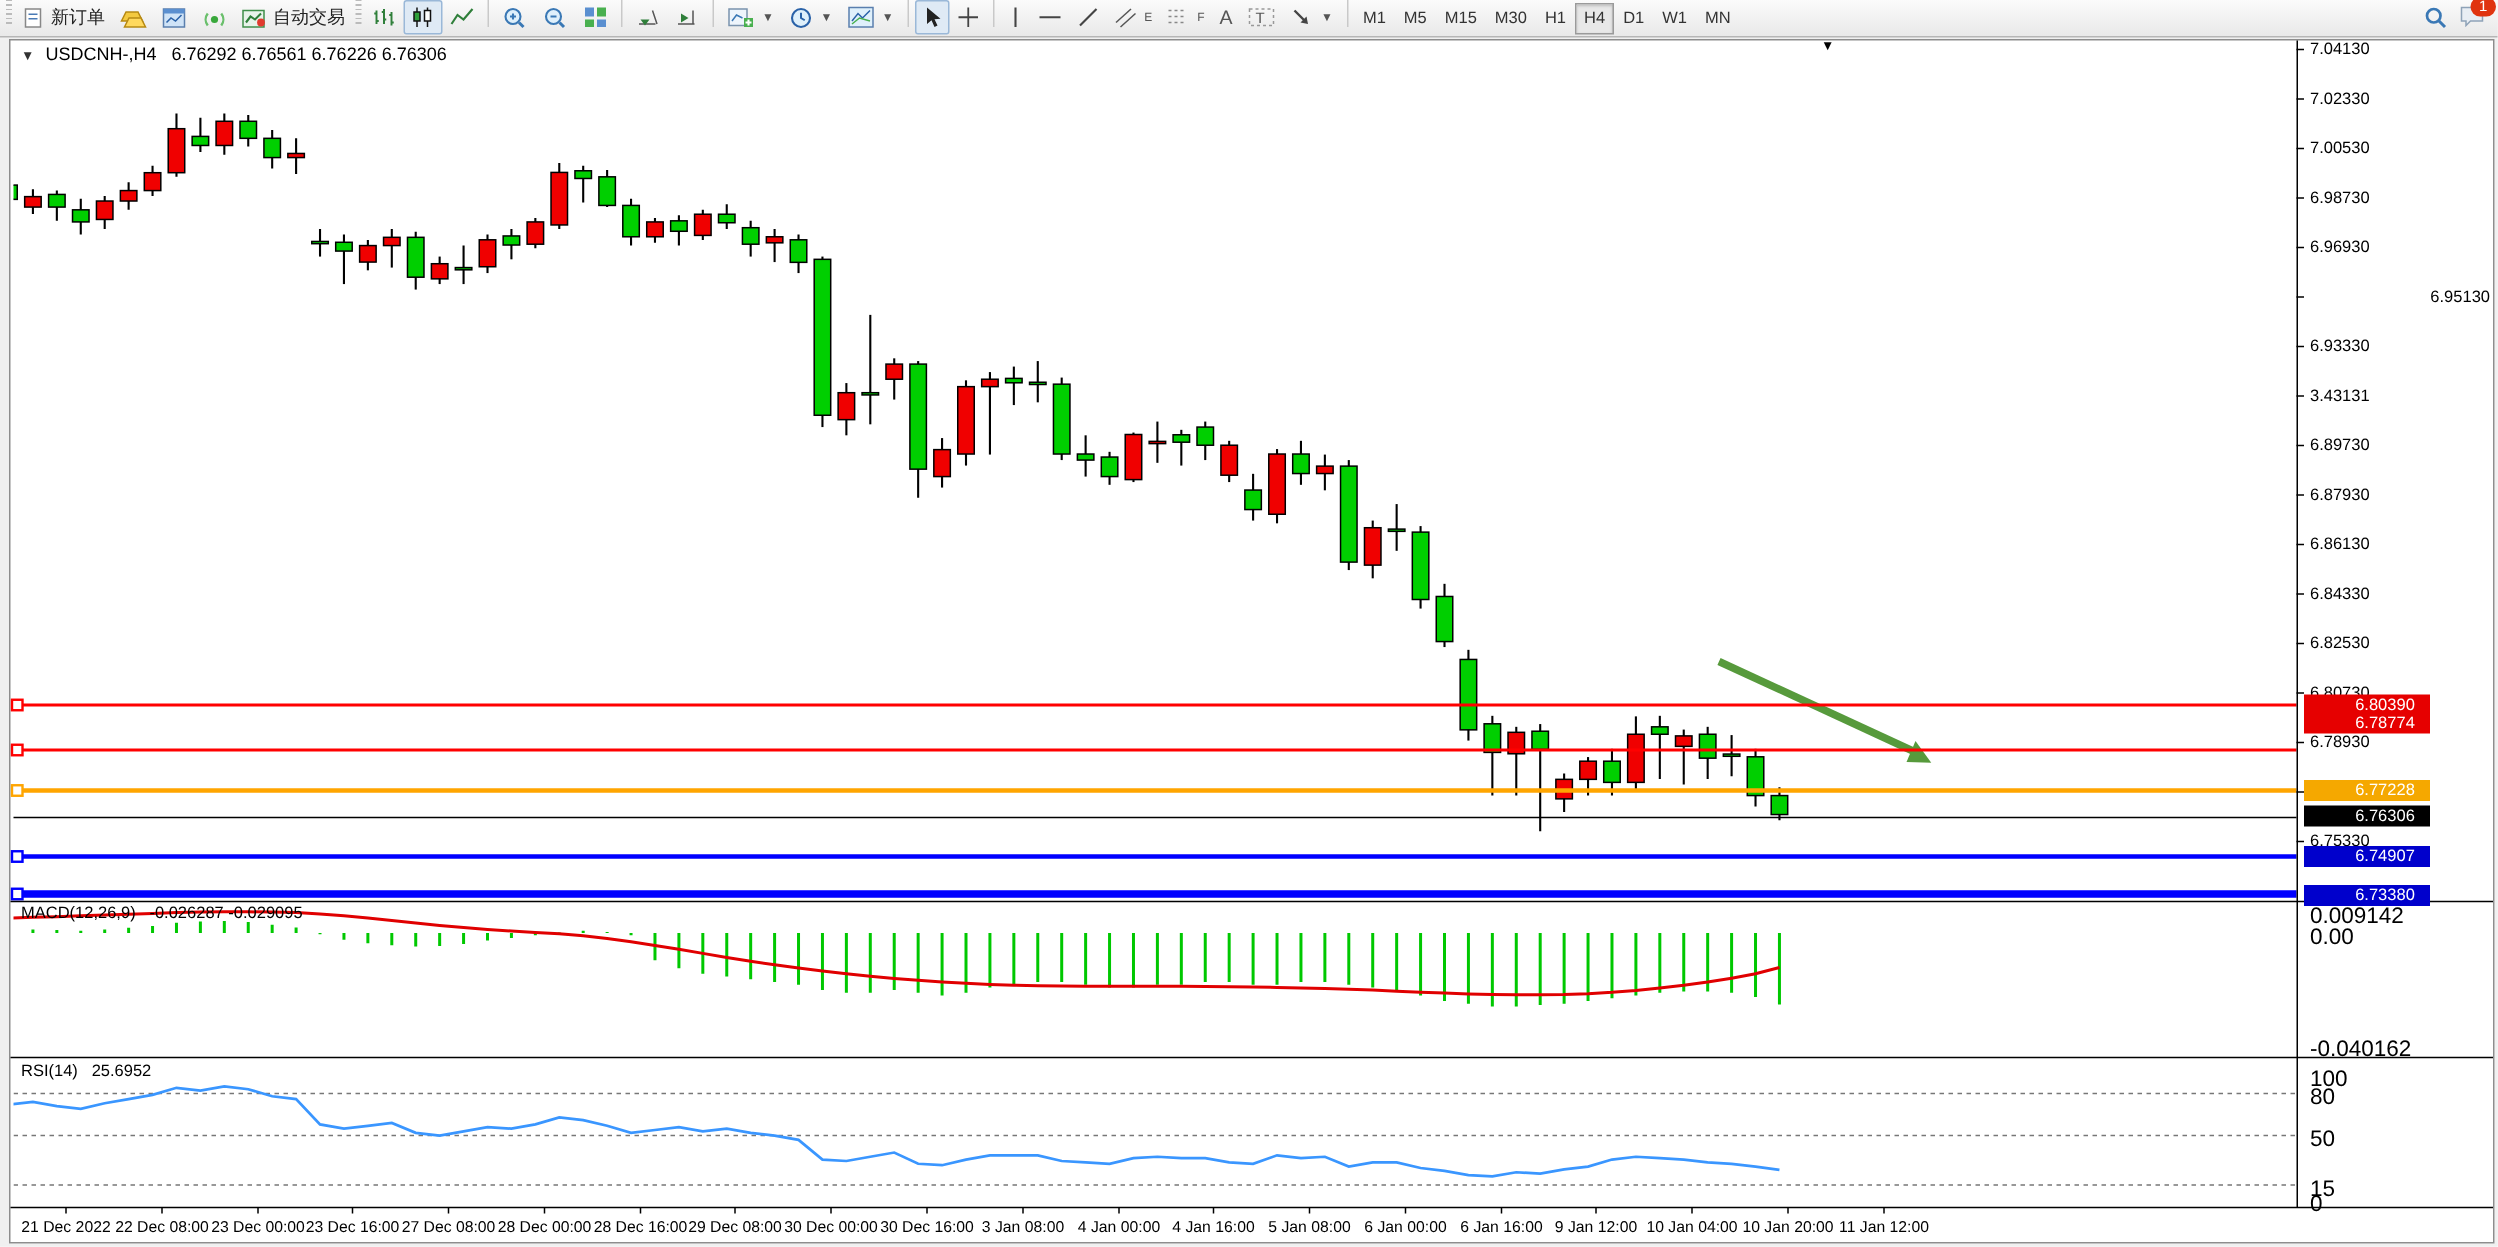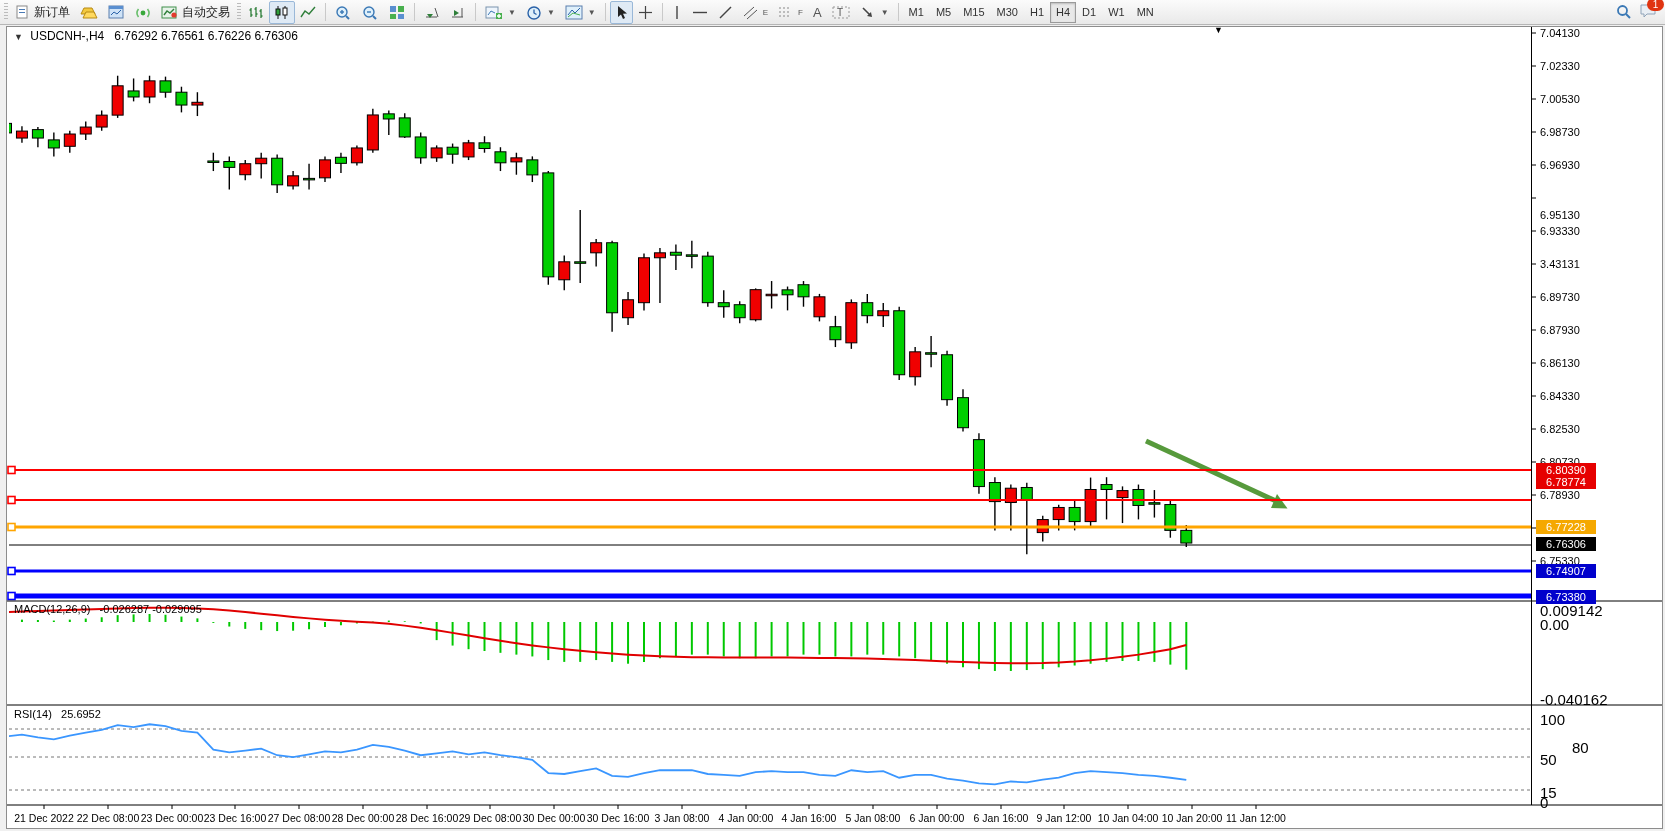--- a/index.html
+++ b/index.html
@@ -1,41 +1,41 @@
 <!DOCTYPE html>
 <html><head>
 <meta charset="utf-8">
 <style>
   html,body{margin:0;padding:0;width:1665px;height:831px;overflow:hidden;
     font-family:"Liberation Sans","DejaVu Sans",sans-serif;background:#f0f0f0;}
   
   #toolbar{position:absolute;left:0;top:0;width:1665px;height:25px;
     background:linear-gradient(#fbfbfb,#e9e9e9);border-bottom:1px solid #b6b6b6;
-    display:flex;align-items:center;padding:0 2px;box-sizing:border-box;font-size:12px;color:#222;}
+    display:flex;padding:0 2px;box-sizing:border-box;font-size:12px;color:#222;}
   .tbtn{height:21px;display:flex;align-items:center;gap:4px;padding:0 4px;border:1px solid transparent;
     border-radius:2px;white-space:nowrap;cursor:default;}
   .tbtn.active{background:#dfeaf5;border:1px solid #9ab8d8;}
   .sep{width:1px;height:18px;background:#c9c9c9;margin:0 4px;}
   .grip{width:4px;height:18px;margin:0 2px;background:repeating-linear-gradient(#bbb 0 1px,transparent 1px 3px);}
   .tf{font-size:11px;color:#333;padding:0 5px;height:19px;display:flex;align-items:center;border:1px solid transparent;}
   .tf.active{background:#e8e8e8;border:1px solid #9a9a9a;box-shadow:inset 0 1px 2px #bbb;}
   .caret{font-size:8px;color:#555;margin-left:1px;}
   .toolbar-right{margin-left:auto;display:flex;align-items:center;gap:8px;padding-right:6px;}
   #notif{position:relative;}
   #notif .badge{position:absolute;top:-5px;right:-7px;background:#e03410;color:#fff;border-radius:8px;
     min-width:13px;height:13px;font-size:10px;display:flex;align-items:center;justify-content:center;padding:0 2px;}
   
   #chartwin{position:absolute;left:6px;top:26px;width:1657px;height:803px;background:#fff;
     border:1px solid #8d8d8d;box-sizing:border-box;}
   #title{position:absolute;left:14px;top:29px;font-size:12px;color:#000;z-index:5;}
   #title .tri{font-size:9px;color:#333;margin-right:4px;}
   .pane-label{position:absolute;left:14px;font-size:11px;color:#000;z-index:5;}
   .yl{position:absolute;left:1540px;width:120px;font-size:11px;color:#000;z-index:2;}
   .badge-p{position:absolute;left:1536px;width:60px;height:14px;color:#fff;font-size:11px;
-    display:flex;align-items:center;justify-content:center;z-index:4;}
+    display:flex;align-items:center;justify-content:center;z-index:4;padding-left:24px;}
   .xl{position:absolute;font-size:10.5px;color:#000;transform:translateX(-50%);top:812px;z-index:2;white-space:nowrap;}
   #overlay{position:absolute;left:0;top:0;z-index:3;}
   #shiftmark{position:absolute;left:1214px;top:25px;font-size:9px;color:#000;z-index:5;}
   .mscale{position:absolute;left:1540px;font-size:15px;color:#000;z-index:2;}
 </style>
 </head>
 <body>
 
 <div id="toolbar">
   <div class="grip"></div>
@@ -260,21 +260,21 @@
   <span>&nbsp;</span>
   <span>25.6952</span>
 </div>
 
 <div id="labels-layer">
     <div class="yl" style="top: 27px; z-index: 1;">7.04130</div>
     <div class="yl" style="top: 60px; z-index: 1;">7.02330</div>
     <div class="yl" style="top: 93px; z-index: 1;">7.00530</div>
     <div class="yl" style="top: 126px; z-index: 1;">6.98730</div>
     <div class="yl" style="top: 159px; z-index: 1;">6.96930</div>
-    <div class="yl" style="top: 209px; z-index: 1;">6.95130</div>
+    <div class="yl" style="top: 192px; z-index: 1; text-align: right;">6.95130</div>
     <div class="yl" style="top: 225px; z-index: 1;">6.93330</div>
     <div class="yl" style="top: 258px; z-index: 1;">3.43131</div>
     <div class="yl" style="top: 291px; z-index: 1;">6.89730</div>
     <div class="yl" style="top: 324px; z-index: 1;">6.87930</div>
     <div class="yl" style="top: 357px; z-index: 1;">6.86130</div>
     <div class="yl" style="top: 390px; z-index: 1;">6.84330</div>
     <div class="yl" style="top: 423px; z-index: 1;">6.82530</div>
     <div class="yl" style="top: 456px; z-index: 1;">6.80730</div>
     <div class="yl" style="top: 489px; z-index: 1;">6.78930</div>
     <div class="yl" style="top: 522px; z-index: 1;">6.77130</div>
@@ -282,21 +282,21 @@
     <div class="badge-p" style="top: 463px; background: rgb(230, 0, 0);">6.80390</div>
     <div class="badge-p" style="top: 475px; background: rgb(230, 0, 0);">6.78774</div>
     <div class="badge-p" style="top: 520px; background: rgb(245, 168, 0);">6.77228</div>
     <div class="badge-p" style="top: 537px; background: rgb(0, 0, 0);">6.76306</div>
     <div class="badge-p" style="top: 564px; background: rgb(0, 0, 204);">6.74907</div>
     <div class="badge-p" style="top: 590px; background: rgb(0, 0, 204);">6.73380</div>
     <div class="mscale" style="top: 602px;">0.009142</div>
     <div class="mscale" style="top: 616px;">0.00</div>
     <div class="mscale" style="top: 691px;">-0.040162</div>
     <div class="mscale" style="top: 711px;">100</div>
-    <div class="mscale" style="top: 739px; margin-left: 32px;">80</div>
+    <div class="mscale" style="top: 723px;">80</div>
     <div class="mscale" style="top: 751px;">50</div>
     <div class="mscale" style="top: 784px;">15</div>
     <div class="mscale" style="top: 794px;">0</div>
     <div class="xl" style="left: 44px;">21 Dec 2022</div>
     <div class="xl" style="left: 108px;">22 Dec 08:00</div>
     <div class="xl" style="left: 172px;">23 Dec 00:00</div>
     <div class="xl" style="left: 235px;">23 Dec 16:00</div>
     <div class="xl" style="left: 299px;">27 Dec 08:00</div>
     <div class="xl" style="left: 363px;">28 Dec 00:00</div>
     <div class="xl" style="left: 427px;">28 Dec 16:00</div>

